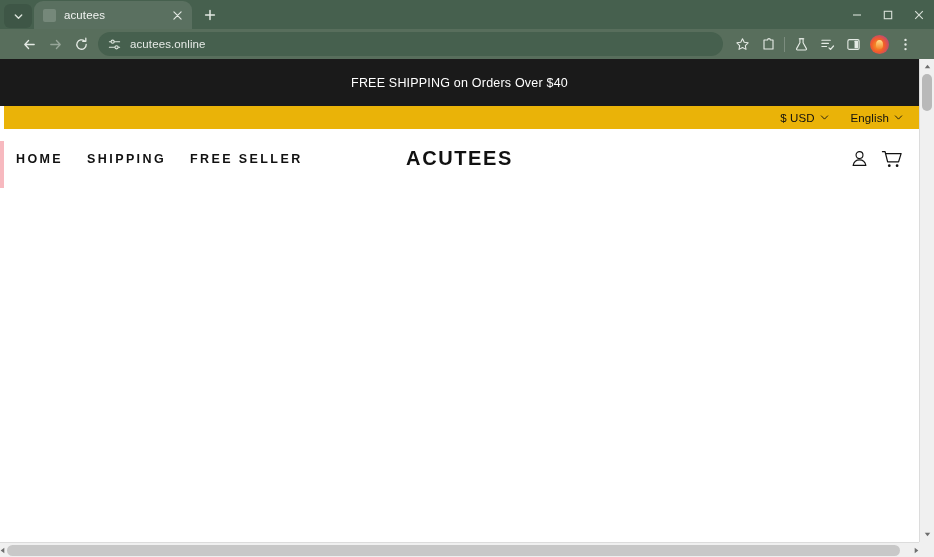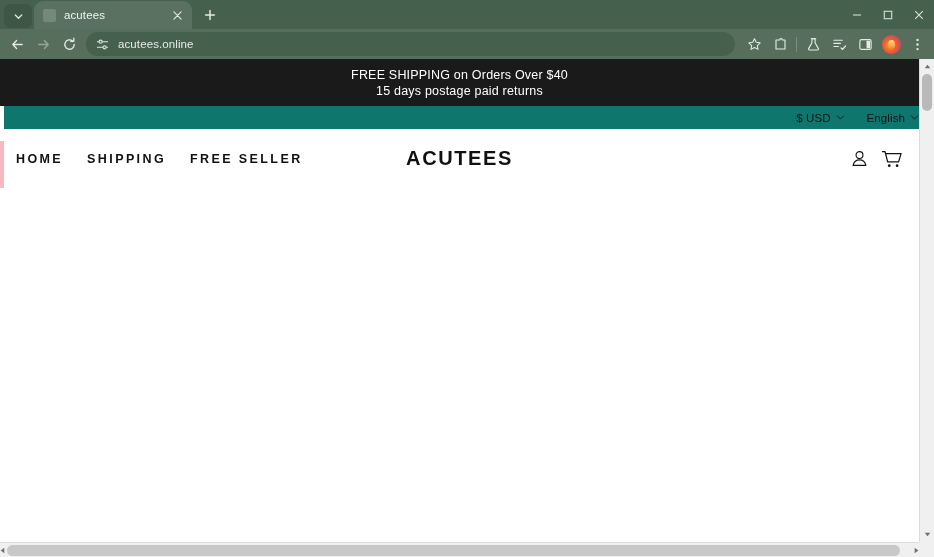--- a/index.html
+++ b/index.html
@@ -52,21 +52,21 @@
   }
   .winctrls { position: absolute; right: 0; top: 0; display: flex; height: 29px; }
   .winbtn {
     width: 31px; height: 29px; display: flex; align-items: center; justify-content: center;
     cursor: pointer;
   }
 
   
   .toolbar {
     height: 30px; background: #586E5C;
-    display: flex; align-items: center; padding: 0 4px; flex: none; gap: 0;
+    display: flex; align-items: center; padding: 0 16px; flex: none; gap: 0;
   }
   .tb-icon {
     width: 26px; height: 26px; border-radius: 50%;
     display: flex; align-items: center; justify-content: center;
     cursor: pointer; flex: none;
   }
   .tb-icon.dim svg { opacity: .45; }
   .omnibox {
     flex: 1; height: 24px; margin: 0 6px 0 4px;
     background: #46604E; border-radius: 13px;
@@ -112,23 +112,23 @@
   
   .announce {
     background: #1A1A1A; color: #FFFFFF;
     height: 47px; display: flex; flex-direction: column;
     align-items: center; justify-content: center; flex: none;
   }
   .announce-line { font-size: 12.5px; line-height: 16px; letter-spacing: .2px; }
 
   
   .utility {
-    background: #0f766e; height: 23px; flex: none;
+    background: #eab308; height: 23px; flex: none;
     display: flex; align-items: center; justify-content: flex-end;
-    gap: 22px;
+    padding-right: 16px; gap: 22px;
   }
   .util-item {
     display: flex; align-items: center; gap: 5px;
     font-size: 11.5px; color: #111; cursor: pointer; letter-spacing: .1px;
   }
 
   
   .site-header {
     background: #FFFFFF; height: 59px; flex: none;
     display: flex; align-items: center; position: relative; padding: 0 16px;
@@ -310,21 +310,20 @@
   </div>
 
   <div class="viewport">
     <div class="page-area">
       <div class="page-scroll-x">
 
         <div class="left-bleed"></div>
 
         <div class="announce">
           <div class="announce-line">FREE SHIPPING on Orders Over $40</div>
-          <div class="announce-line">15 days postage paid returns</div>
         </div>
 
         <div class="utility">
           <div class="util-item">
             <span>$ USD</span>
             <svg width="9" height="9" viewBox="0 0 10 10">
               <path d="M1.5 3.2 L5 6.8 L8.5 3.2" fill="none" stroke="#111" stroke-width="1" stroke-linecap="round" stroke-linejoin="round"></path>
             </svg>
           </div>
           <div class="util-item">

